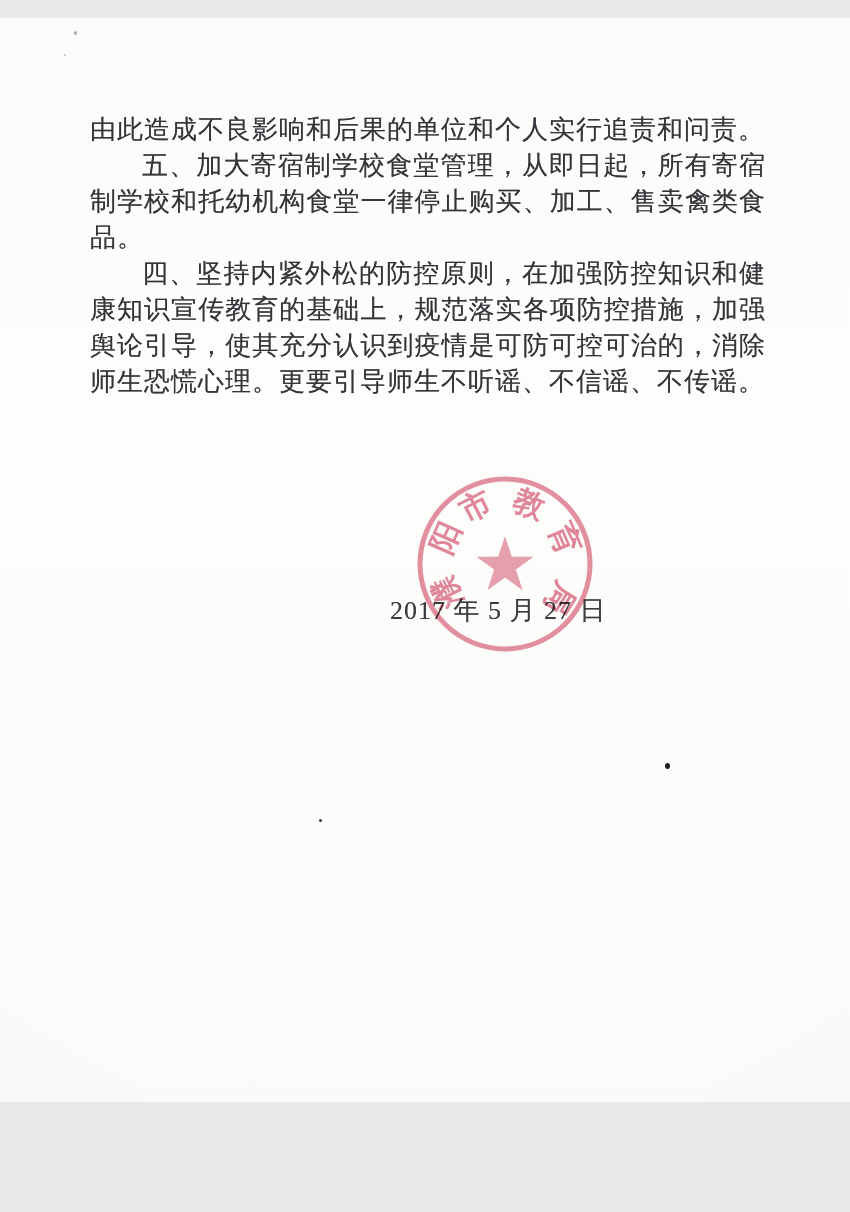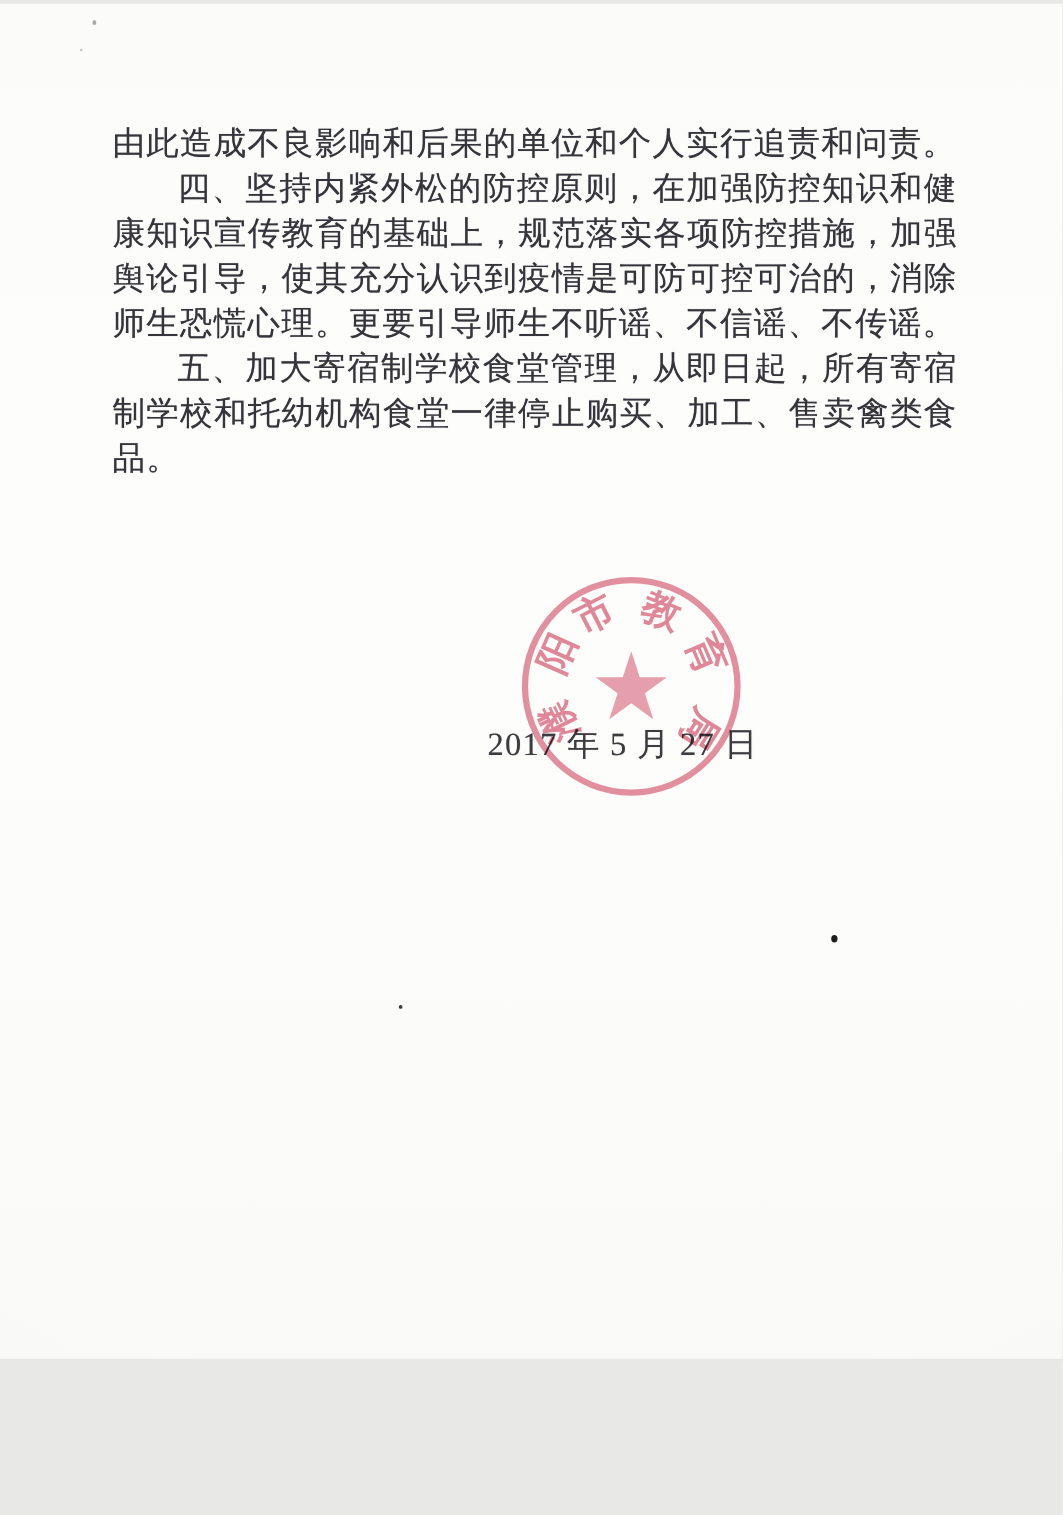--- a/index.html
+++ b/index.html
@@ -4,21 +4,21 @@
 <style>
   html, body {
     margin: 0;
     padding: 0;
     background: #e8e8e6;
   }
   .page {
     position: relative;
     width: 850px;
     height: 1084px;
-    margin: 3px auto;
+    margin: 18px auto;
     background:
       radial-gradient(ellipse 120% 100% at 50% 45%, rgba(255,255,255,0) 60%, rgba(210,210,205,0.18) 100%),
       linear-gradient(180deg, #fbfbf9 0%, #fdfdfc 40%, #fafaf8 100%);
     overflow: hidden;
     font-family: "Liberation Serif", "DejaVu Serif", serif;
   }
   .body-text {
     position: absolute;
     top: 94px;
     left: 90px;
@@ -80,22 +80,22 @@
   .speck-3 { top: 13px;  left: 74px;  width: 3px; height: 4px; background: #a9a9a6; }
   .speck-4 { top: 36px;  left: 64px;  width: 2px; height: 2px; background: #c2c2bf; }
 </style>
 </head>
 <body>
 
 <div class="page">
 
   <div class="body-text">
     <p>由此造成不良影响和后果的单位和个人实行追责和问责。</p>
+    <p class="indent">五、加大寄宿制学校食堂管理，从即日起，所有寄宿制学校和托幼机构食堂一律停止购买、加工、售卖禽类食品。</p>
     <p class="indent">四、坚持内紧外松的防控原则，在加强防控知识和健康知识宣传教育的基础上，规范落实各项防控措施，加强舆论引导，使其充分认识到疫情是可防可控可治的，消除师生恐慌心理。更要引导师生不听谣、不信谣、不传谣。</p>
-    <p class="indent">五、加大寄宿制学校食堂管理，从即日起，所有寄宿制学校和托幼机构食堂一律停止购买、加工、售卖禽类食品。</p>
   </div>
 
   <div class="issue-date">2017 年 5 月 27 日</div>
 
   <svg class="seal" viewBox="0 0 210 210" xmlns="http://www.w3.org/2000/svg">
     <circle cx="105" cy="105" r="85" fill="none" stroke="#d5566f" stroke-width="5" stroke-opacity="0.72"></circle>
     <path d="M105,77 L111.8,97.7 L133.5,97.7 L115.9,110.6 L122.6,131.3 L105,118.5 L87.4,131.3 L94.1,110.6 L76.5,97.7 L98.2,97.7 Z" fill="#d5566f" fill-opacity="0.62"></path>
     <g transform="rotate(-116,105,105)">
       <text x="105" y="40" text-anchor="middle" dominant-baseline="central" fill="#d5566f" fill-opacity="0.78">濮</text>
     </g>

